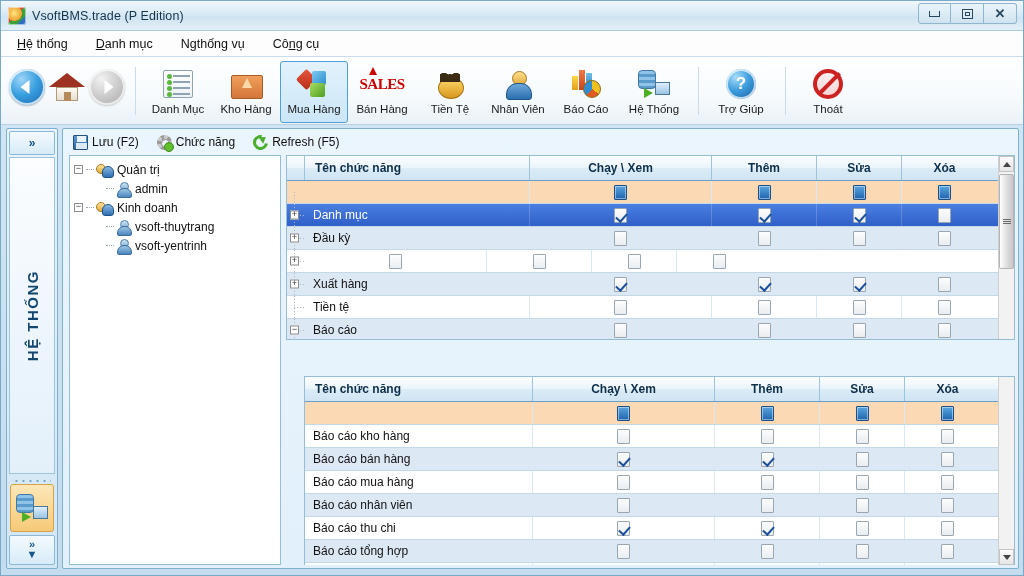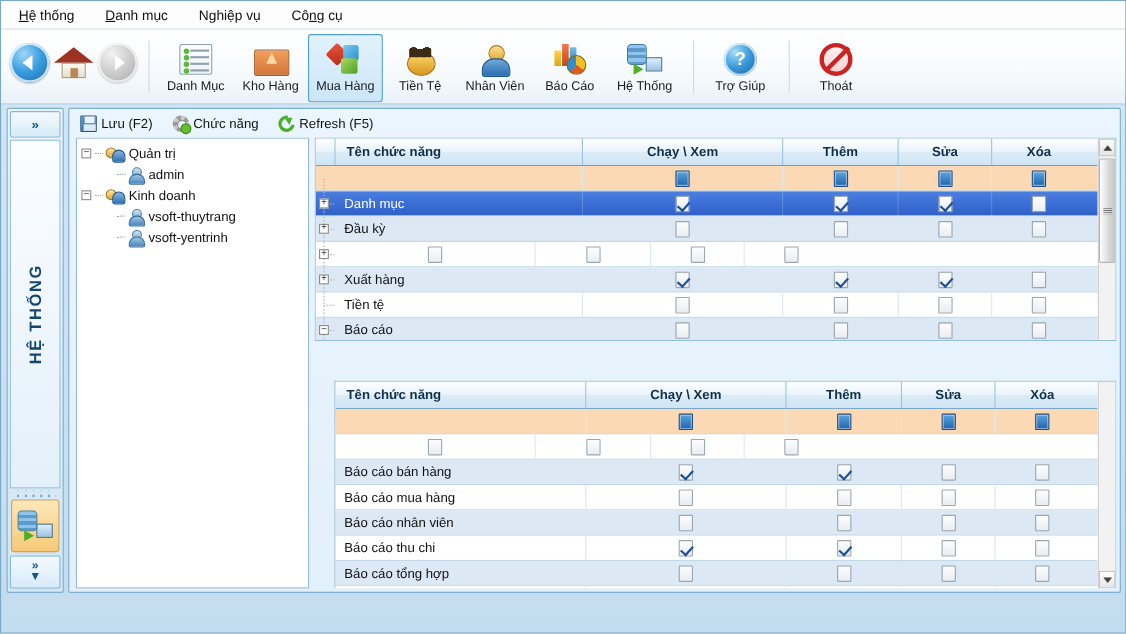--- a/index.html
+++ b/index.html
@@ -288,25 +288,40 @@
 
   
   .subwrap{flex:0 0 auto;display:flex;padding-left:18px;overflow:hidden;}
   .subgrid{flex:1;background:#fff;border:1px solid #96bdd6;border-bottom:none;display:flex;flex-direction:column;overflow:hidden;}
 </style>
 </head>
 <body>
 
 <div class="app">
 
+  <div class="titlebar">
+    <div class="title-icon"></div>
+    <div class="title-text">VsoftBMS.trade (P Edition)</div>
+    <div class="wincontrols">
+      <div class="wbtn">
+          <span class="glyph-min"></span>
+        </div>
+      <div class="wbtn">
+          <span class="glyph-max"></span>
+        </div>
+      <div class="wbtn">
+          <span class="glyph-close">✕</span>
+        </div>
+    </div>
+  </div>
 
   <div class="menubar">
     <div class="menuitem"><u>H</u><span></span><span>ệ thống</span></div>
     <div class="menuitem"><u>D</u><span>anh mục</span></div>
-    <div class="menuitem">N<u>g</u><span>hiệp vụ</span></div>
+    <div class="menuitem">N<u>g</u><span>thống vụ</span></div>
     <div class="menuitem">Cô<u>n</u><span>g cụ</span></div>
   </div>
 
   <div class="toolbar">
     <div class="nav-group">
       <div class="navbtn nav-back">
           <i class="arw"></i>
         </div>
       <div class="nav-home">
         <i class="home-roof"></i>
@@ -333,20 +348,26 @@
     </div>
     <div class="tbitem selected">
       <div class="tbicon">
           <div class="ic-cart">
             <i class="a"></i>
             <i class="b"></i>
             <i class="c"></i>
           </div>
         </div>
       <div class="tblabel">Mua Hàng</div>
+    </div>
+    <div class="tbitem">
+      <div class="tbicon">
+          <div class="ic-sales">SALES</div>
+        </div>
+      <div class="tblabel">Bán Hàng</div>
     </div>
     <div class="tbitem">
       <div class="tbicon">
           <div class="ic-coin"></div>
         </div>
       <div class="tblabel">Tiền Tệ</div>
     </div>
     <div class="tbitem">
       <div class="tbicon">
           <div class="ic-user"></div>
@@ -660,20 +681,21 @@
                       </div>
                     <div class="gc" style="width:85px">
                         <span class="chk blue"></span>
                       </div>
                     <div class="gc" style="width:85px;border-right:none">
                         <span class="chk blue"></span>
                       </div>
                   </div>
 
                   <div class="grow white">
+                    <div class="gc name" style="width:228px">Báo cáo kho hàng</div>
                     <div class="gc" style="width:182px">
                         <span class="chk"></span>
                       </div>
                     <div class="gc" style="width:105px">
                         <span class="chk"></span>
                       </div>
                     <div class="gc" style="width:85px">
                         <span class="chk"></span>
                       </div>
                     <div class="gc" style="width:85px;border-right:none">

